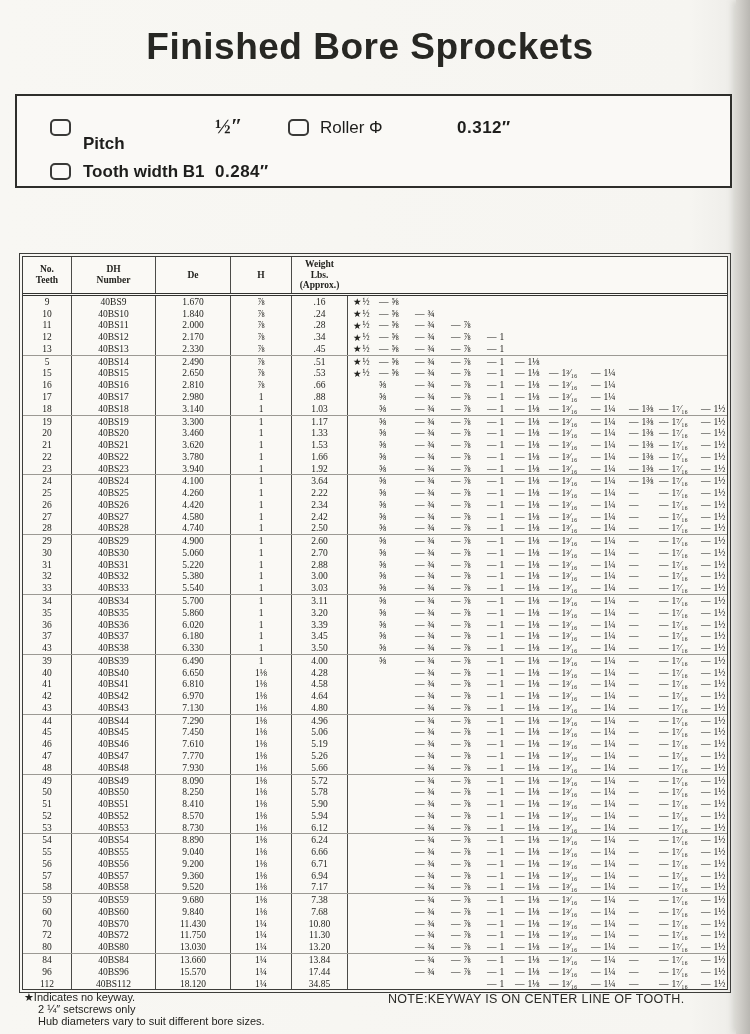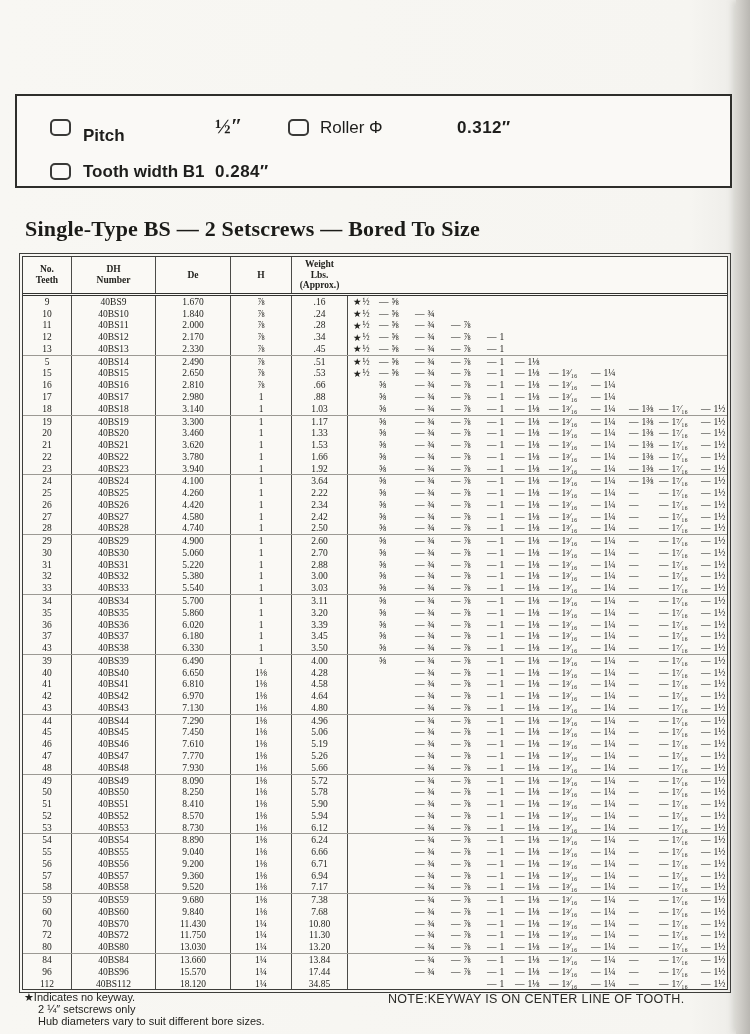--- a/index.html
+++ b/index.html
@@ -55,38 +55,38 @@
   .fn2{left:38px;top:1003px;}
   .fn3{left:38px;top:1015px;}
   .keyway-note{position:absolute;left:388px;top:992px;font-size:12.5px;letter-spacing:.3px;color:#2b2b27;}
 </style>
 </head>
 <body>
 
 <div class="page">
   <div class="edge-strip"></div>
 
+  <div class="title">Finished Bore Sprockets</div>
 
   <div class="spec-box">
     <div class="spec-row1">
       <span class="spec-item" style="left:33px;top:3px;"><span class="bullet"></span></span>
-      <span class="spec-item lbl-b" style="left:66px;top:10px;">Pitch</span>
+      <span class="spec-item lbl-b" style="left:66px;top:18px;">Pitch</span>
       <span class="spec-item frac-val" style="left:198px;top:-2px;">½″</span>
       <span class="spec-item" style="left:271px;top:3px;"><span class="bullet"></span></span>
       <span class="spec-item" style="left:303px;top:2px;">Roller Φ</span>
       <span class="spec-item val-b" style="left:440px;top:2px;">0.312″</span>
     </div>
     <div class="spec-row2">
       <span class="spec-item" style="left:33px;top:3px;"><span class="bullet"></span></span>
       <span class="spec-item lbl-b" style="left:66px;top:2px;">Tooth width B1</span>
       <span class="spec-item val-b" style="left:198px;top:2px;">0.284″</span>
     </div>
   </div>
 
-  <div class="section-title">Single-Type  BS — 2 Setscrews — Bored To Size</div>
 
   <div class="sheet-table">
     <div class="t-head">
       <div class="c cw-teeth">
         <span>No.</span>
           <span>Teeth</span>
       </div>
       <div class="c cw-dh">
         <span>DH</span>
           <span>Number</span>

